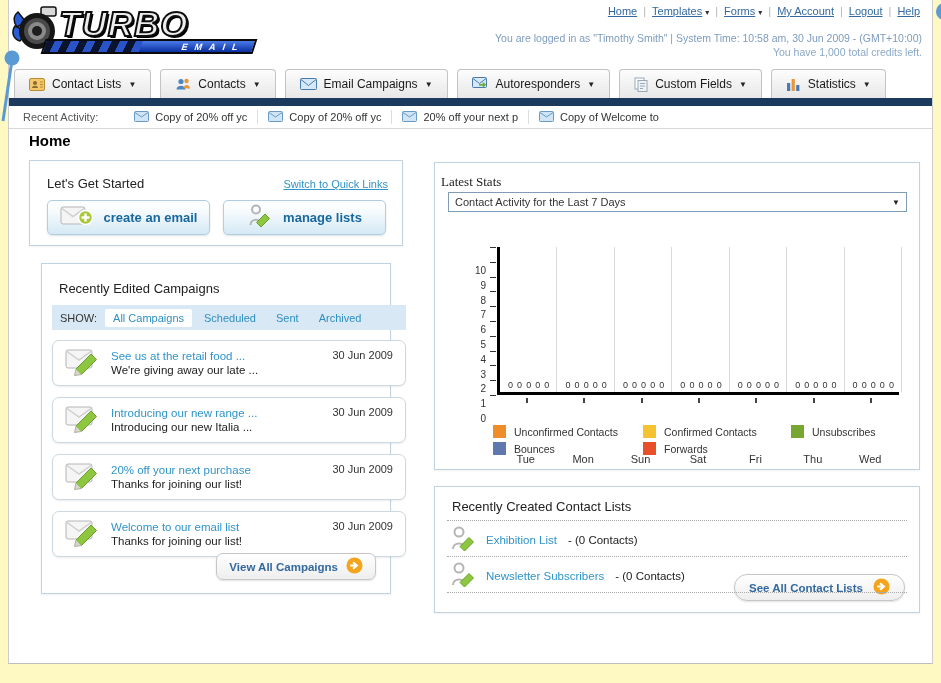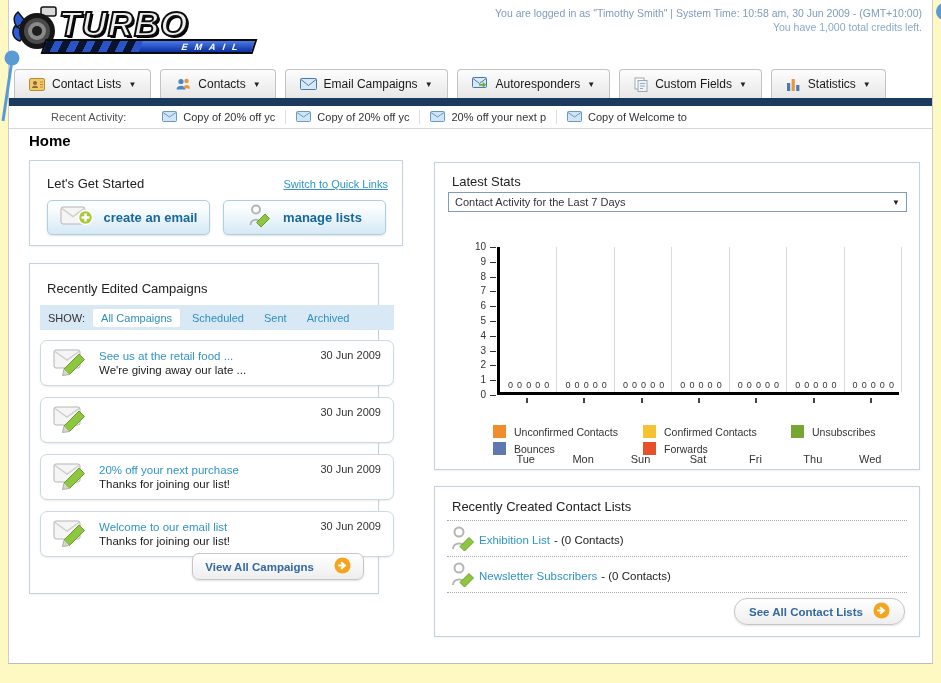--- a/index.html
+++ b/index.html
@@ -17,95 +17,95 @@
               background:linear-gradient(180deg,#4a7ae8,#0a2fa0); border:2px solid #0a0a0a; z-index:1; }
   .logo-bar-stripes { position:absolute; left:0; top:0; width:46%; height:100%;
               background:repeating-linear-gradient(100deg,#0a142e 0 8px,#2b53c8 8px 16px); }
   .logo-bar-label { position:absolute; right:8px; top:1px; font-size:9px; font-weight:bold; color:#fff;
               letter-spacing:7px; font-style:normal; }
   .top-right { position:absolute; right:10px; top:5px; text-align:right; }
   .hlinks { font-size:11px; color:#999; }
   .hlinks a { color:#33699e; text-decoration:underline; cursor:pointer; margin:0 2px; }
   .hsep { color:#b5b5b5; margin:0 4px; }
   .caret2 { font-size:8px; color:#333; margin-left:3px; text-decoration:none; display:inline-block; }
-  .login-line { margin-top:2px; font-size:10.5px; color:#7d9cbd; }
+  .login-line { margin-top:15px; font-size:10.5px; color:#7d9cbd; }
   .credits-line { margin-top:2px; font-size:10.5px; color:#8aa9c6; }
   .corner-dot { position:absolute; left:927px; top:3px; width:17px; height:17px; border-radius:50%; background:#5b9bd5; }
   .pin { position:absolute; left:0; top:48px; z-index:30; }
 
   
   .tabs { position:absolute; left:5px; top:69px; display:flex; gap:9px;justify-content:center; }
   .tab { height:29px; display:flex; align-items:center; gap:7px; padding:0 14px;
          background:linear-gradient(180deg,#fdfdfd,#e7e7e7); border:1px solid #c3c3c3; border-bottom:none;
          border-radius:4px 4px 0 0; font-size:12px; color:#1a1a1a; cursor:pointer; }
   .tabicon svg { display:block; }
   .caret { font-size:8px; color:#222; }
   .navybar { position:absolute; left:0; top:98px; width:100%; height:8px; background:#1b3a5e; }
 
   
   .activity { position:absolute; left:0; top:106px; width:100%; height:23px; display:flex; align-items:center;
-              border-bottom:1px solid #d8d8d8; font-size:11px;padding-left:28px; }
+              border-bottom:1px solid #d8d8d8; font-size:11px; }
   .act-label { color:#555; margin-left:14px; margin-right:26px; }
   .act-item { display:flex; align-items:center; gap:6px; color:#333; cursor:pointer; padding:0 10px; }
   .act-sep { width:1px; height:14px; background:#ddd; }
 
   .page-title { position:absolute; left:20px; top:132px; font-size:15px; font-weight:bold; color:#000; }
 
   
   .panel { position:absolute; background:#fff; border:1px solid #c2d3e0; box-shadow:0 1px 2px rgba(0,0,0,0.06); }
   .panel-title { font-size:13px; color:#222; }
 
   #gs-panel { left:20px; top:160px; width:374px; height:86px; }
   .gs-title { position:absolute; left:17px; top:15px; }
   .gs-link { position:absolute; right:14px; top:17px; font-size:11px; color:#3094c8; text-decoration:underline; cursor:pointer; }
   .gs-btns { position:absolute; left:17px; top:39px; display:flex; gap:13px; }
   .gs-btn { width:163px; height:35px; display:flex; align-items:center; justify-content:center; gap:10px;
             background:linear-gradient(180deg,#fbfdfe 20%,#d5e9f5); border:1px solid #aecfe2; border-radius:5px;
             box-shadow:0 1px 2px rgba(0,0,0,0.12); font-size:13px; font-weight:bold; color:#17689e; cursor:pointer; }
 
-  #camp-panel { left:20px; top:263px; width:350px; height:331px; }
+  #camp-panel { left:32px; top:263px; width:350px; height:331px; }
   .camp-title { position:absolute; left:17px; top:17px; }
   .show-bar { position:absolute; left:10px; top:41px; width:354px; height:25px; background:#d9e8f5;
               display:flex; align-items:center; font-size:11px; }
   .show-label { color:#333; margin-left:8px; margin-right:8px; }
   .filter { color:#2e8fc0; cursor:pointer; padding:3px 8px; margin-right:4px; }
   .filter.active { background:#fff; border-radius:2px; }
   .camp-rows { position:absolute; left:10px; top:76px; width:354px; display:flex; flex-direction:column; gap:11px; }
   .camp-row { position:relative; height:46px; background:#fff; border:1px solid #ccd9e2; border-radius:7px;
               box-shadow:0 1px 2px rgba(0,0,0,0.08); display:flex; align-items:center; cursor:pointer; }
   .camp-ic { margin:0 10px 0 12px; }
   .camp-t a { font-size:11.5px; color:#3094c8; text-decoration:none; cursor:pointer; display:block; }
   .camp-t .sub { font-size:11.5px; color:#222; margin-top:2px; }
   .camp-date { position:absolute; right:12px; top:8px; font-size:11px; color:#333; }
-  .view-btn { position:absolute; right:14px; bottom:13px; height:27px; padding:0 12px; display:flex; align-items:center; gap:20px;
+  .view-btn { position:absolute; right:14px; bottom:13px; height:27px; padding:0 12px; display:flex; align-items:center; gap:8px;
               background:linear-gradient(180deg,#ffffff,#eeeeee); border:1px solid #c6c6c6; border-radius:7px;
               box-shadow:0 1px 2px rgba(0,0,0,0.12); font-size:11.5px; font-weight:bold; color:#33699e; cursor:pointer; }
 
   #stats-panel { left:425px; top:162px; width:486px; height:308px; }
-  .stats-title { position:absolute; left:17px; top:11px; }
+  .stats-title { position:absolute; left:6px; top:11px;font-family:Liberation Serif, serif; }
   .stats-select { position:absolute; left:13px; top:29px; width:459px; height:20px; border:1px solid #7f9db9;
                   background:#fff; font-size:11px; color:#333; display:flex; align-items:center; padding:0 6px; cursor:pointer; }
   .stats-select .arr { position:absolute; right:6px; font-size:8px; color:#222; }
   .chart { position:absolute; left:15px; top:72px; width:458px; height:178px; }
   .plot { position:absolute; left:47px; top:12px; width:402px; height:148px;
           border-left:3px solid #000; border-bottom:3px solid #000; }
-  .ytick-label { position:absolute; width:28px; text-align:right; font-size:10px; color:#333; }
+  .ytick-label { position:absolute; width:28px; text-align:right; font-size:10px; color:#333;margin-top:24px; }
   .ytick-mark { position:absolute; width:6px; height:1px; background:#333; }
   .gridline { position:absolute; top:0; width:1px; height:100%; background:#d9d9d9; }
   .zero-lab { position:absolute; bottom:2px; font-size:9px; color:#333; transform:translateX(-50%); }
   .xtick-mark { position:absolute; width:2px; height:5px; background:#444; }
   .xday { position:absolute; font-size:11px; color:#333; transform:translateX(-50%);margin-top:48px; }
   .legend { position:absolute; left:58px; top:262px; display:grid; grid-template-columns:150px 148px auto; row-gap:4px; }
   .leg-item { display:flex; align-items:center; gap:8px; font-size:10.5px; color:#333; }
   .leg-sw { width:13px; height:13px; display:inline-block; }
 
-  #lists-panel { left:425px; top:486px; width:486px; height:151px; }
+  #lists-panel { left:425px; top:486px; width:486px; height:127px; }
   .lists-title { position:absolute; left:17px; top:12px; }
   .dotted { position:absolute; left:12px; right:12px; border-top:1px dotted #aaa; }
-  .clist-item { position:absolute; left:16px; display:flex; align-items:center; gap:4px; font-size:11.5px; }
+  .clist-item { position:absolute; left:16px; display:flex; align-items:center; gap:11px; font-size:11.5px; }
   .clist-item a { color:#3094c8; text-decoration:none; cursor:pointer; }
   .clist-item .rest { color:#222; }
   .seeall-btn { position:absolute; right:14px; bottom:11px; height:27px; padding:0 14px; display:flex; align-items:center; gap:10px;
               background:linear-gradient(180deg,#ffffff,#eeeeee); border:1px solid #c6c6c6; border-radius:13px;
               box-shadow:0 1px 2px rgba(0,0,0,0.12); font-size:11.5px; font-weight:bold; color:#33699e; cursor:pointer; }
 </style>
 </head>
 <body>
 
 <div id="page">
@@ -124,20 +124,21 @@
         </svg>
       </span>
       <div class="logo-text">TURBO</div>
       <div class="logo-bar">
         <div class="logo-bar-stripes"></div>
         <div class="logo-bar-label">EMAIL</div>
       </div>
     </div>
 
     <div class="top-right">
+      <div class="hlinks"><a class="hlink">Home</a><span class="hsep">|</span><a class="hlink">Templates<span class="caret2">▾</span></a><span class="hsep">|</span><a class="hlink">Forms<span class="caret2">▾</span></a><span class="hsep">|</span><a class="hlink">My Account</a><span class="hsep">|</span><a class="hlink">Logout</a><span class="hsep">|</span><a class="hlink">Help</a></div>
       <div class="login-line">You are logged in as "Timothy Smith" | System Time: 10:58 am, 30 Jun 2009 - (GMT+10:00)</div>
       <div class="credits-line">You have 1,000 total credits left.</div>
     </div>
     <div class="corner-dot"></div>
 
     <div class="tabs">
         <div class="tab">
           <span class="tabicon">
             <svg width="16" height="14" viewBox="0 0 16 14">
               <rect x="0.5" y="1.5" width="15" height="12" rx="1.5" fill="#f3c869" stroke="#b98c3a"></rect>
@@ -291,20 +292,24 @@
             </div>
             <div class="camp-date">30 Jun 2009</div>
           </div>
           <div class="camp-row">
             <span class="camp-ic"><svg width="36" height="30" viewBox="0 0 36 30">
                 <rect x="1" y="4" width="26" height="18" rx="2" fill="#f5f5f5" stroke="#b5b5b5"></rect>
                 <path d="M2 5.5 L14 14 L26 5.5" fill="none" stroke="#cfcfcf" stroke-width="1.5"></path>
                 <path d="M11 23 L26 8 L31.5 13.5 L16.5 28.5 Z" fill="#8dc63f" stroke="#6d9e2c"></path>
                 <path d="M11 23 L9.5 29.5 L16.5 28.5" fill="#d8d8c8" stroke="#b0b0a0"></path>
               </svg></span>
+            <div class="camp-t">
+              <a>Introducing our new range ...</a>
+              <div class="sub">Introducing our new Italia ...</div>
+            </div>
             <div class="camp-date">30 Jun 2009</div>
           </div>
           <div class="camp-row">
             <span class="camp-ic"><svg width="36" height="30" viewBox="0 0 36 30">
                 <rect x="1" y="4" width="26" height="18" rx="2" fill="#f5f5f5" stroke="#b5b5b5"></rect>
                 <path d="M2 5.5 L14 14 L26 5.5" fill="none" stroke="#cfcfcf" stroke-width="1.5"></path>
                 <path d="M11 23 L26 8 L31.5 13.5 L16.5 28.5 Z" fill="#8dc63f" stroke="#6d9e2c"></path>
                 <path d="M11 23 L9.5 29.5 L16.5 28.5" fill="#d8d8c8" stroke="#b0b0a0"></path>
               </svg></span>
             <div class="camp-t">

